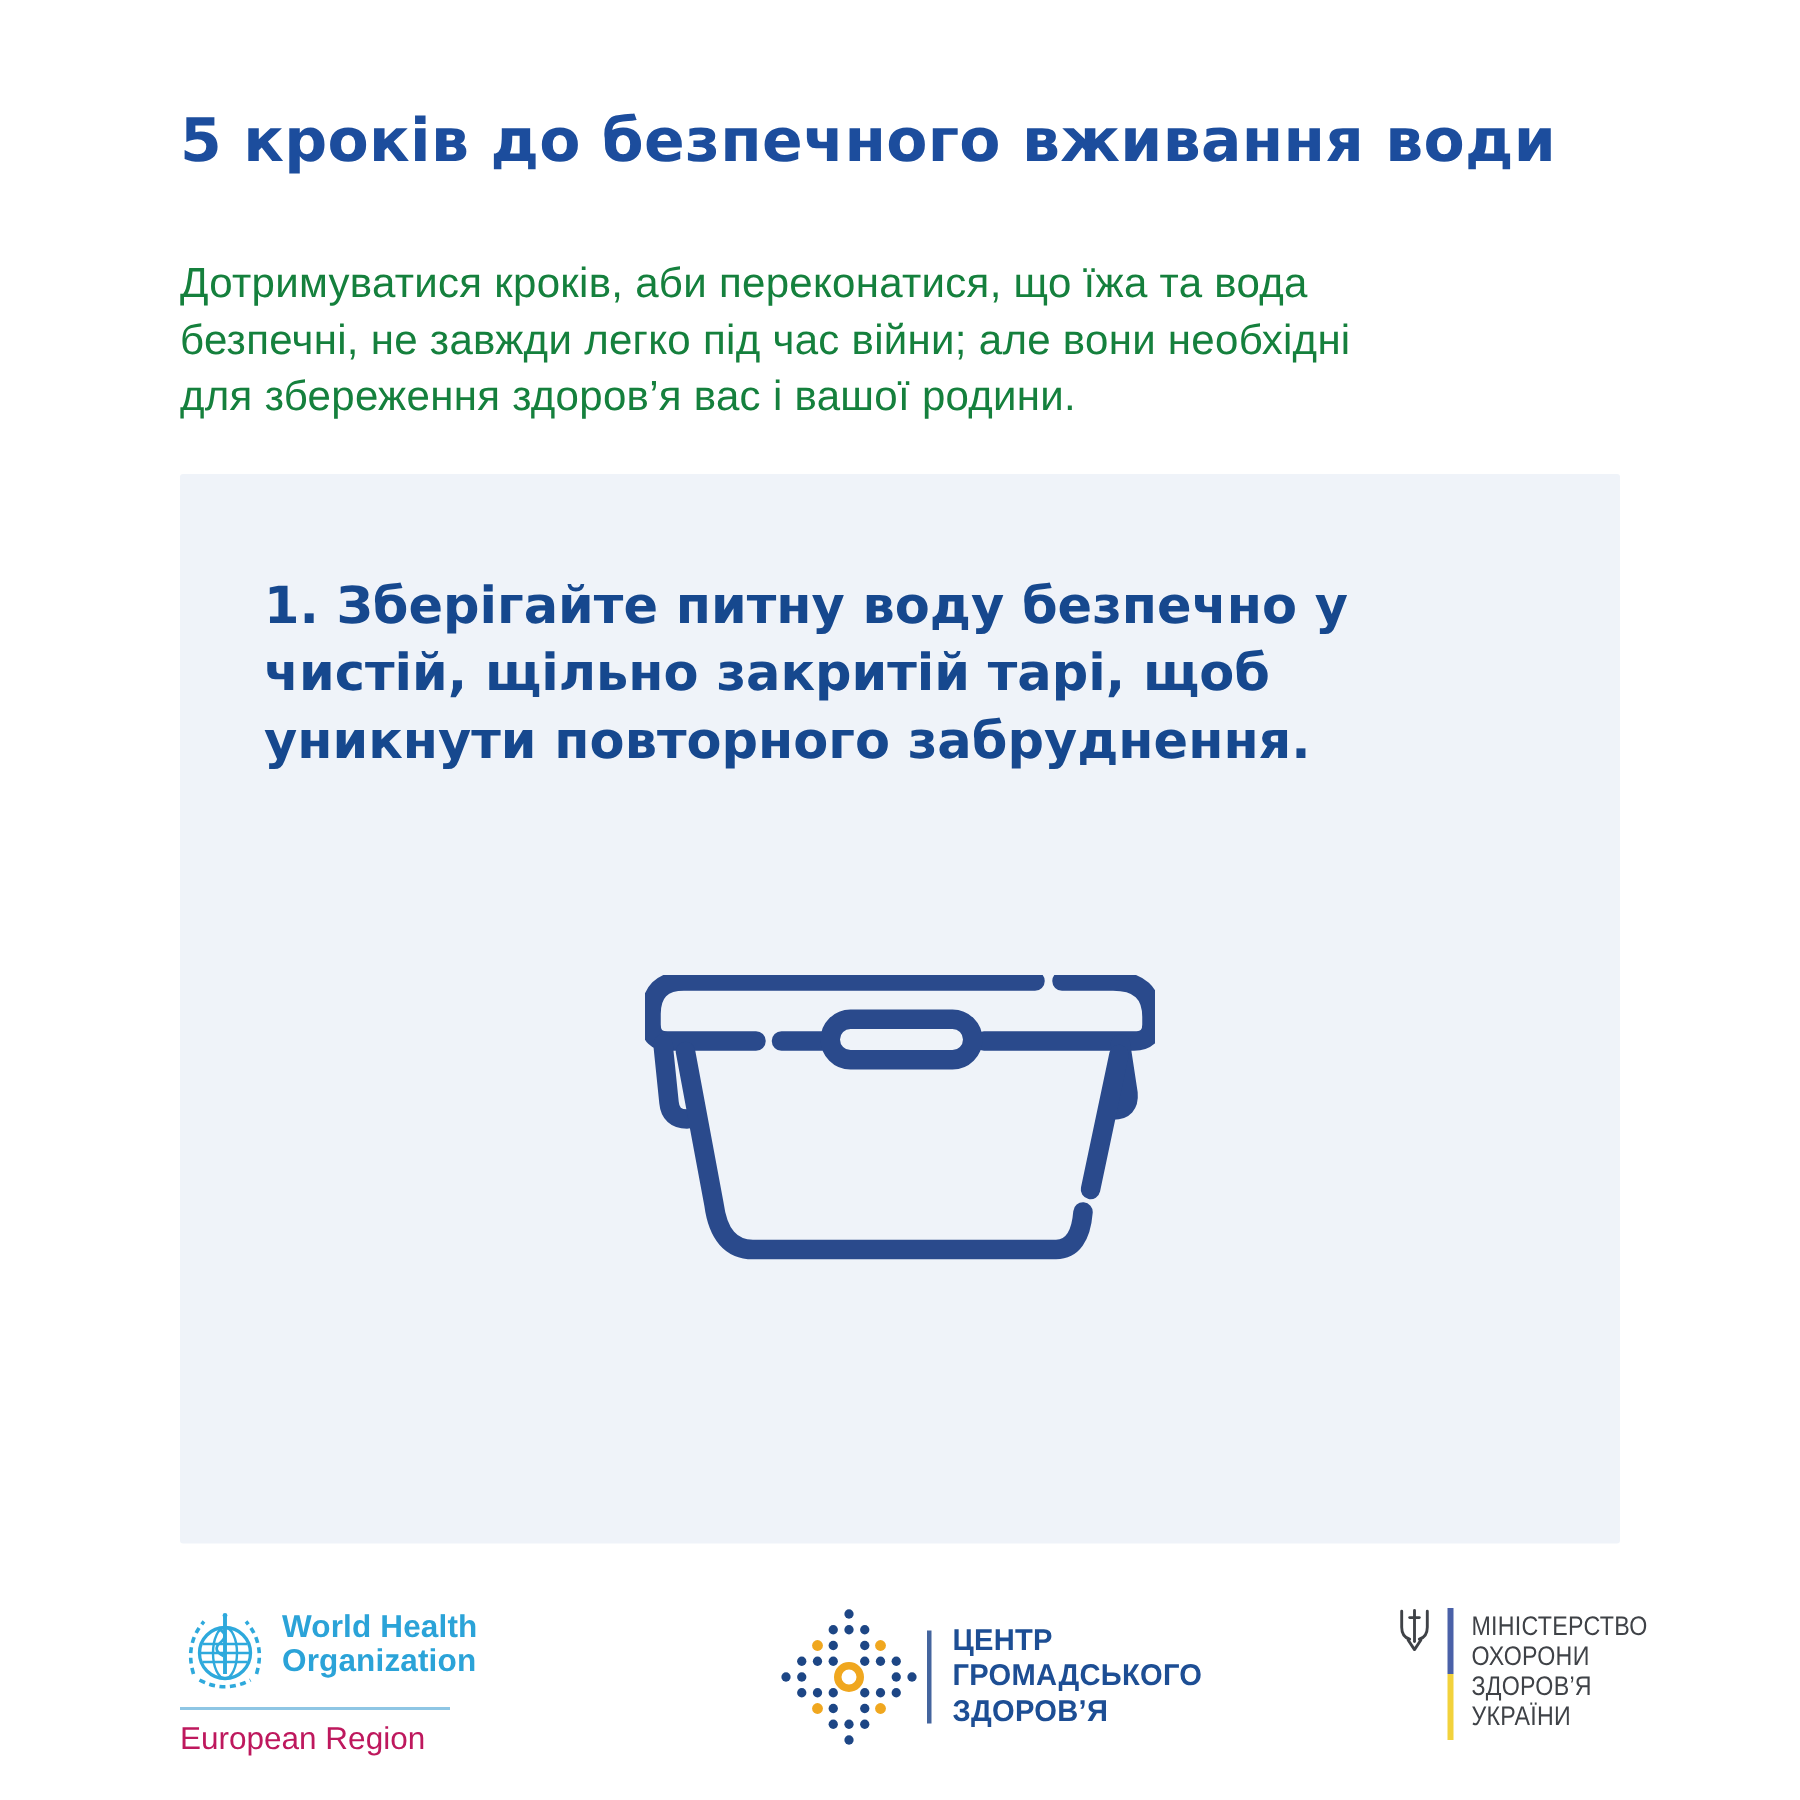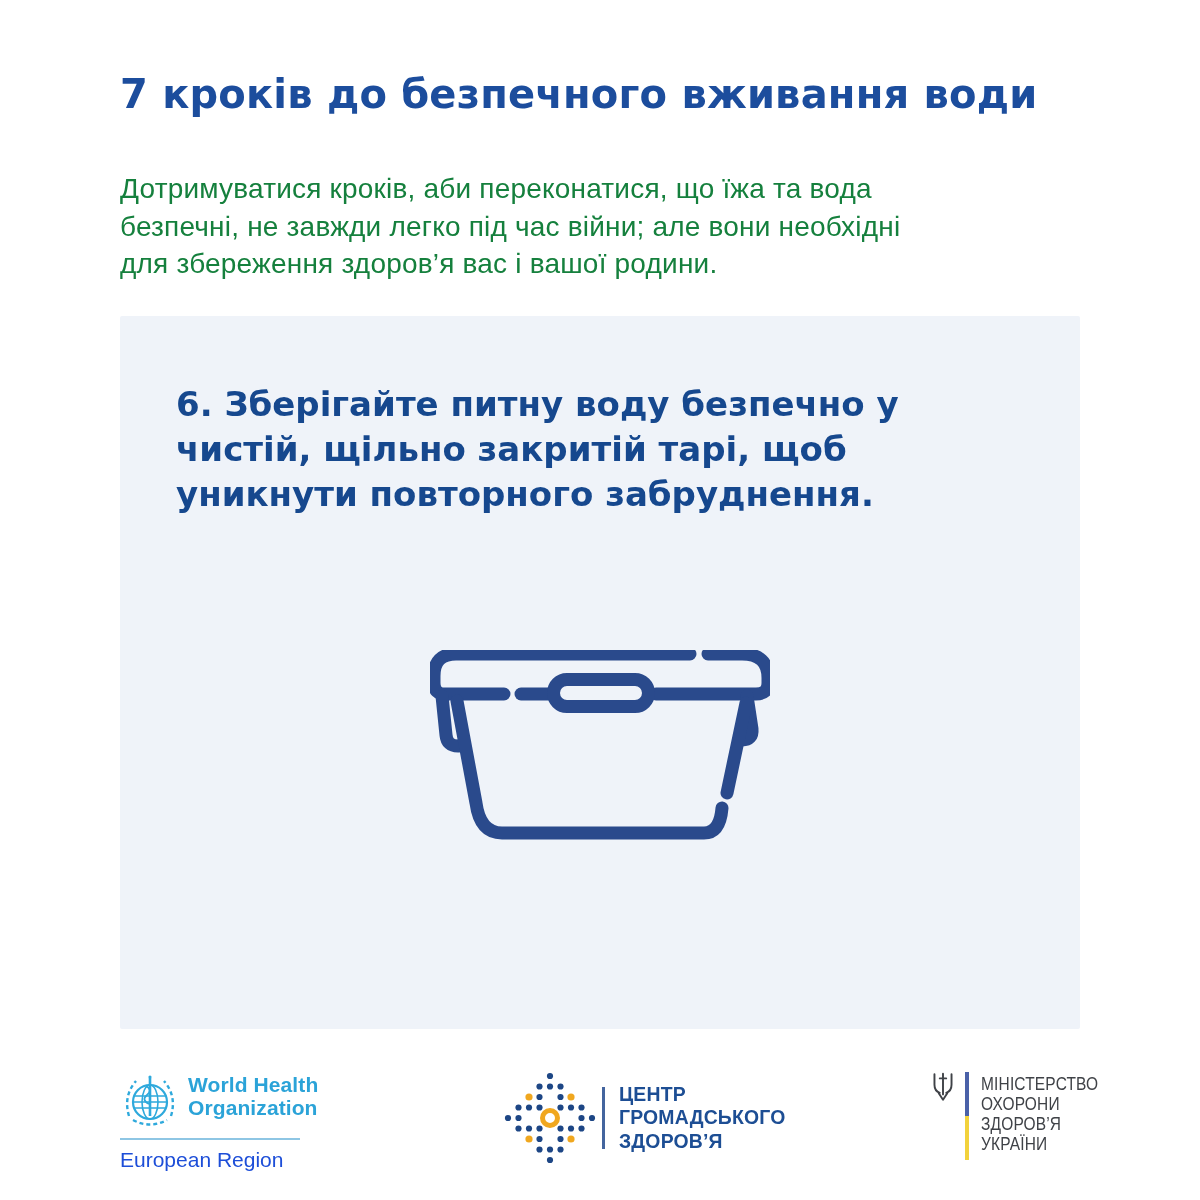--- a/index.html
+++ b/index.html
@@ -30,24 +30,24 @@
   .footer{position:absolute;left:0;top:1060px;width:1200px;height:140px;}
   
   .who{position:absolute;left:120px;top:10px;width:200px;}
   .who-top{display:flex;align-items:flex-start;}
   .who-name{
     margin-left:8px;margin-top:4px;color:#2ba3d8;font-weight:bold;
     font-size:21px;line-height:1.08;white-space:pre-line;letter-spacing:0.1px;
   }
   .who-rule{position:absolute;left:0;top:68px;width:180px;height:2px;background:#8ec6e4;}
   .who-region{
-    position:absolute;left:0;top:78px;color:#1d4ed8;font-size:21px;font-weight:400;
+    position:absolute;left:0;top:78px;color:#be185d;font-size:21px;font-weight:400;
   }
   
-  .phc{position:absolute;left:500px;top:8px;display:flex;align-items:center;}
+  .phc{position:absolute;left:516px;top:8px;display:flex;align-items:center;}
   .phc-sep{width:3px;height:62px;background:#44659e;margin-left:2px;margin-right:14px;}
   .phc-name{
     color:#1d4e94;font-weight:bold;font-size:20px;line-height:1.18;
     white-space:pre-line;transform:scaleX(0.97);transform-origin:left center;
     letter-spacing:0.2px;
   }
   
   .moh{position:absolute;left:930px;top:12px;display:flex;align-items:flex-start;}
   .moh-flagline{
     width:4px;height:88px;margin-left:9px;margin-right:12px;
@@ -57,28 +57,28 @@
     color:#3f4247;font-size:18px;line-height:1.12;font-weight:500;
     white-space:pre-line;transform:scaleX(0.86);transform-origin:left top;
     margin-top:2px;letter-spacing:0.2px;
   }
 </style>
 </head>
 <body>
 
 <div class="page">
 
-  <h1 class="title">7 кроків до безпечного вживання води</h1>
+  <h1 class="title">5 кроків до безпечного вживання води</h1>
 
   <p class="intro">Дотримуватися кроків, аби переконатися, що їжа та вода
 безпечні, не завжди легко під час війни; але вони необхідні
 для збереження здоров’я вас і вашої родини.</p>
 
   <div class="card">
-    <p class="step-text">6. Зберігайте питну воду безпечно у
+    <p class="step-text">1. Зберігайте питну воду безпечно у
 чистій, щільно закритій тарі, щоб
 уникнути повторного забруднення.</p>
 
     <svg class="container-icon" width="340" height="200" viewBox="0 0 340 200" fill="none" stroke="#2a4a8c" stroke-width="13" stroke-linecap="round" stroke-linejoin="round">
 
       <path d="M260 4 H26 Q4 4 4 26 V33 Q4 44 15 44 H74"></path>
 
       <path d="M278 4 H312 Q338 4 338 28 V33 Q338 44 326 44 H226"></path>
 
       <path d="M91 44 H118"></path>

